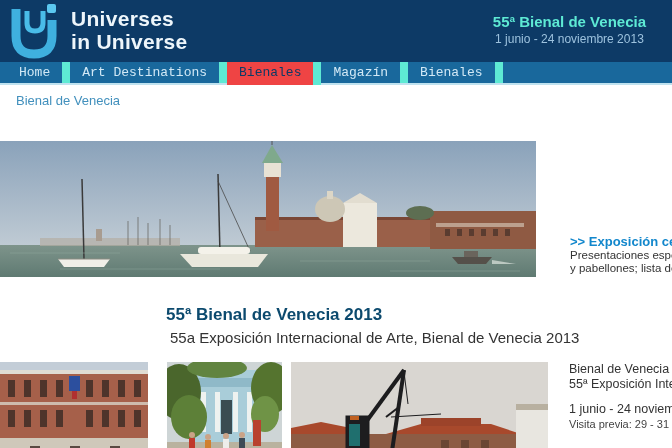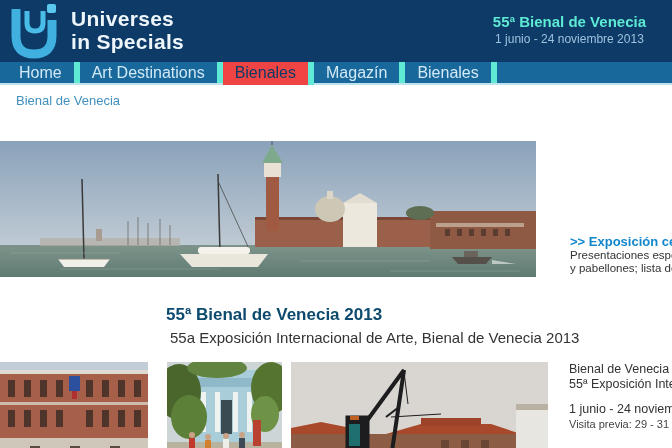--- a/index.html
+++ b/index.html
@@ -22,23 +22,23 @@
   .event-dates { color: #9dc2de; font-size: 12px; line-height: 16px; }
 
   
   .nav {
     position: absolute; left: 0; top: 62px; width: 672px; height: 21px;
     background: #19689c; padding-left: 7px; box-sizing: border-box;
     white-space: nowrap;
   }
   .nav-item {
     display: inline-block; height: 21px; line-height: 21px;
-    padding: 0 12px; font-size: 16px; color: #d2e9f6;
-    background: #19689c; border-right: 6px solid #5eead4;
-    vertical-align: top; cursor: pointer;
+    padding: 0 12px; font-size: 13px; color: #d2e9f6;
+    background: #19689c; border-right: 8px solid #5eead4;
+    vertical-align: top; cursor: pointer; font-family: Liberation Mono, monospace;
   }
   .nav-item.active {
     background: #ef4444; color: #0d3a66; height: 23px; position: relative; z-index: 2;
   }
   .nav-underline { position: absolute; left: 0; top: 83px; width: 672px; height: 2px; background: #bfe2ef; }
 
   
   .breadcrumb {
     position: absolute; left: 16px; top: 93px; font-size: 13px; color: #4290bd;
     text-decoration: none; cursor: pointer;
@@ -77,21 +77,21 @@
   <div class="header">
     <a class="logo">
       <svg width="48" height="57" viewBox="0 0 48 57">
         <path d="M6 6 L6 33 Q6 51 24 51 Q42 51 42 33 L42 17" fill="none" stroke="#3fb0df" stroke-width="9"></path>
         <path d="M17 8 L17 20 Q17 28 25 28 Q33 28 33 20 L33 8" fill="none" stroke="#49bce8" stroke-width="5"></path>
         <rect x="37" y="1" width="9" height="9" rx="2" fill="#5bc8f0"></rect>
       </svg>
     </a>
     <div class="brand">
       <span class="line">Universes</span>
-      <span class="line">in Specials</span>
+      <span class="line">in Universe</span>
     </div>
     <div class="event-info">
       <div class="event-title">55ª Bienal de Venecia</div>
       <div class="event-dates">1 junio - 24 noviembre 2013</div>
     </div>
   </div>
 
   <div class="nav">
     <span class="nav-item">Home</span><span class="nav-item">Art Destinations</span><span class="nav-item active">Bienales</span><span class="nav-item">Magazín</span><span class="nav-item">Bienales</span>
   </div>

